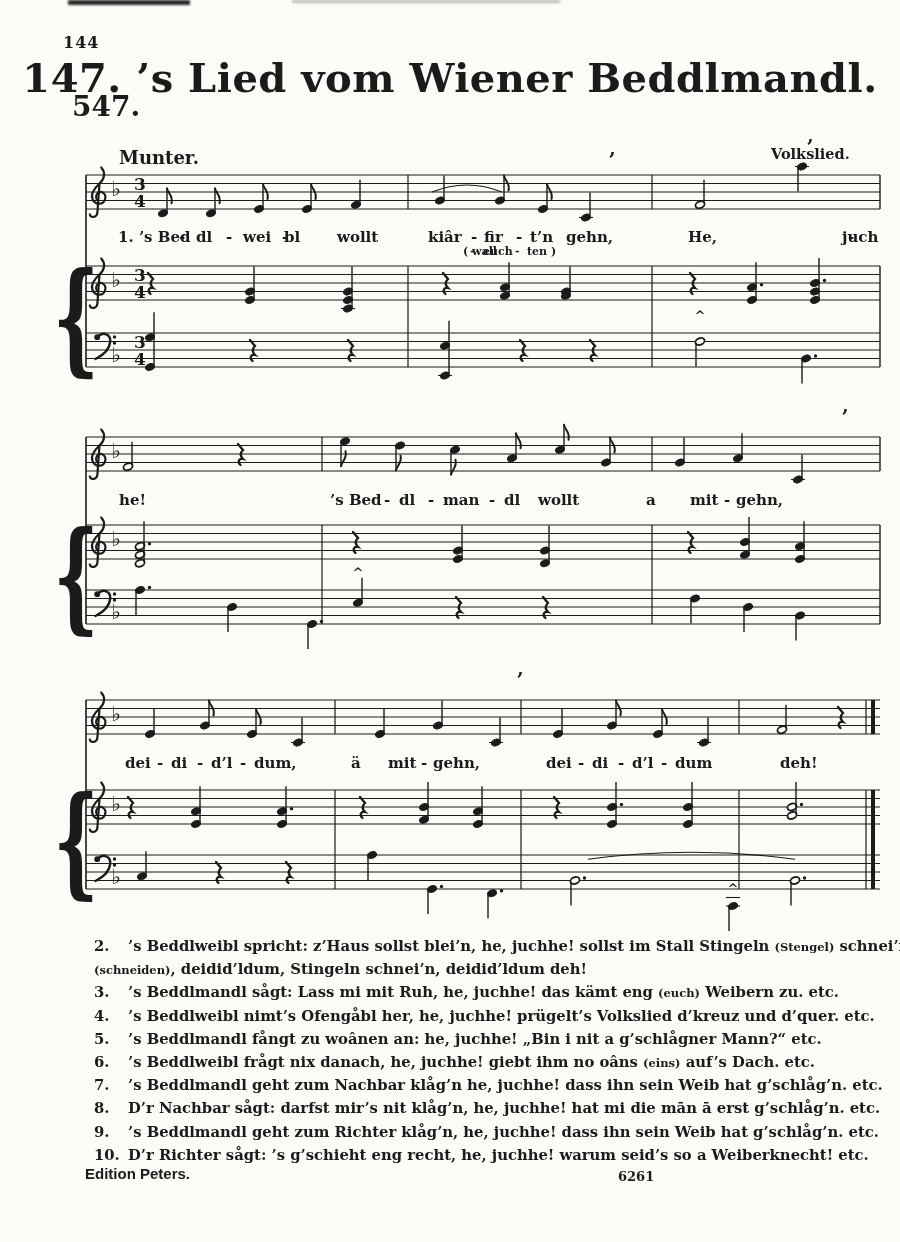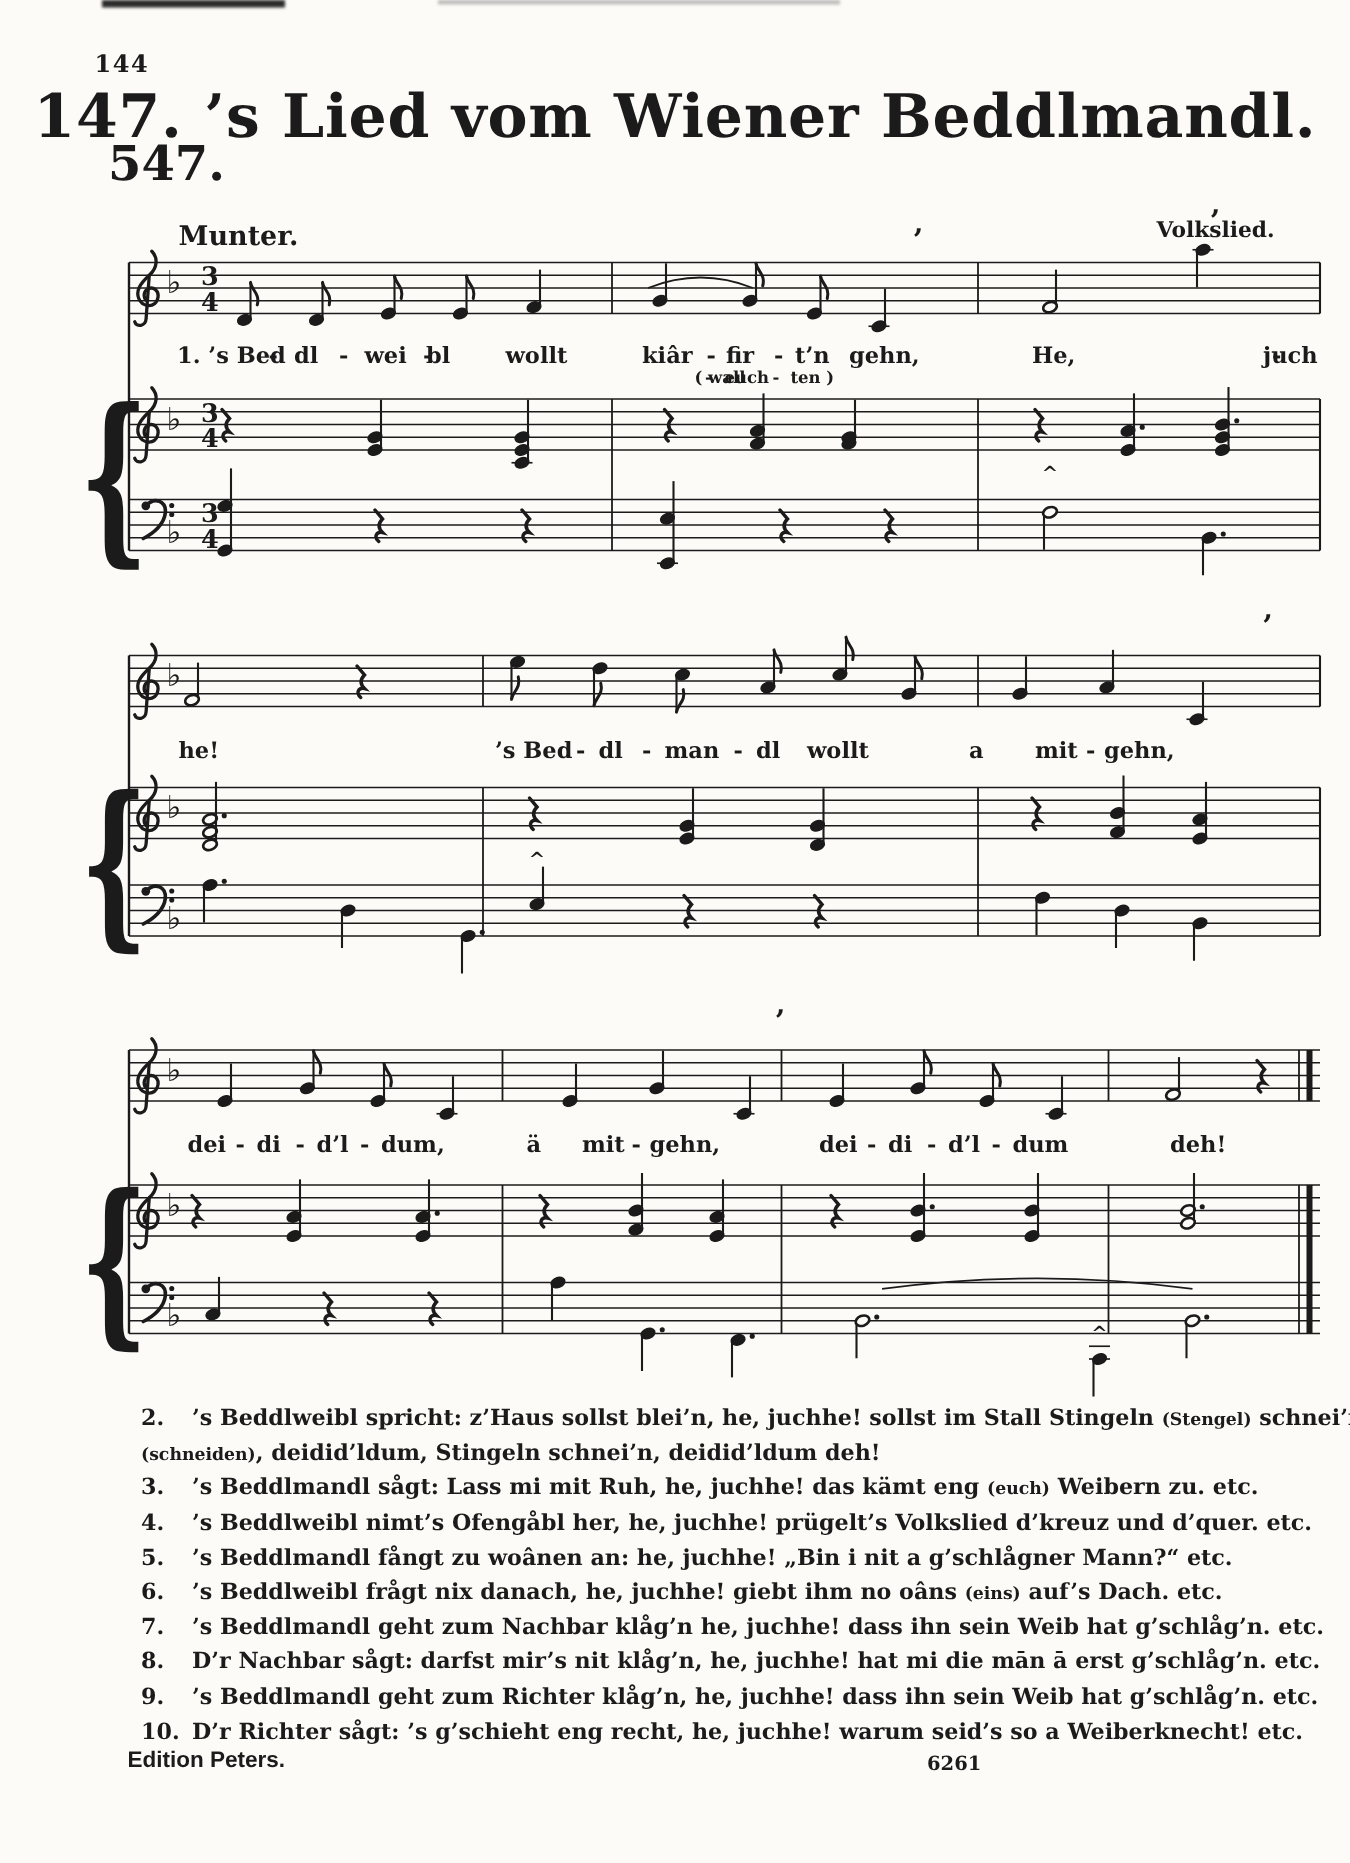--- a/index.html
+++ b/index.html
@@ -7,21 +7,21 @@
     position:relative;width:900px;height:1242px;margin:0 auto;
     background:#fcfbf8;color:#1b1b1b;overflow:hidden;
     font-family:"DejaVu Serif","Liberation Serif",serif;
   }
   .abs{position:absolute;white-space:nowrap;}
   .artifact{position:absolute;pointer-events:none;}
   #artifact1{left:68px;top:0;width:122px;height:5px;background:#2b2b2b;filter:blur(1px);}
   #artifact2{left:292px;top:0;width:268px;height:3px;background:#8a8a8a;opacity:.55;filter:blur(1px);}
   #page-num{left:63px;top:33px;font-size:16px;font-weight:700;letter-spacing:1px;}
   #title{left:0;right:0;top:54px;text-align:center;font-size:40px;font-weight:700;letter-spacing:.5px;}
-  #song-num{left:72px;top:90px;font-size:32px;font-weight:700;}
+  #song-num{left:72px;top:90px;font-size:28px;font-weight:700;}
   #tempo{left:119px;top:147px;font-size:18px;font-weight:700;}
   #attribution{left:771px;top:145px;font-size:14.5px;font-weight:700;}
   .syl{position:absolute;font-size:15px;font-weight:700;white-space:nowrap;}
   .syl.sm{font-size:11px;font-weight:700;}
   #verses{position:absolute;left:94px;top:934px;right:6px;font-size:14.8px;font-weight:700;line-height:23.2px;}
   .vline{white-space:nowrap;height:23.2px;}
   .vnum{display:inline-block;width:34px;}
   .sm-par{font-size:11.5px;}
   #footer-left{left:85px;top:1165px;font-family:"Liberation Sans","DejaVu Sans",sans-serif;font-size:15px;font-weight:700;}
   #plate{left:618px;top:1169px;font-size:13px;font-weight:700;}

